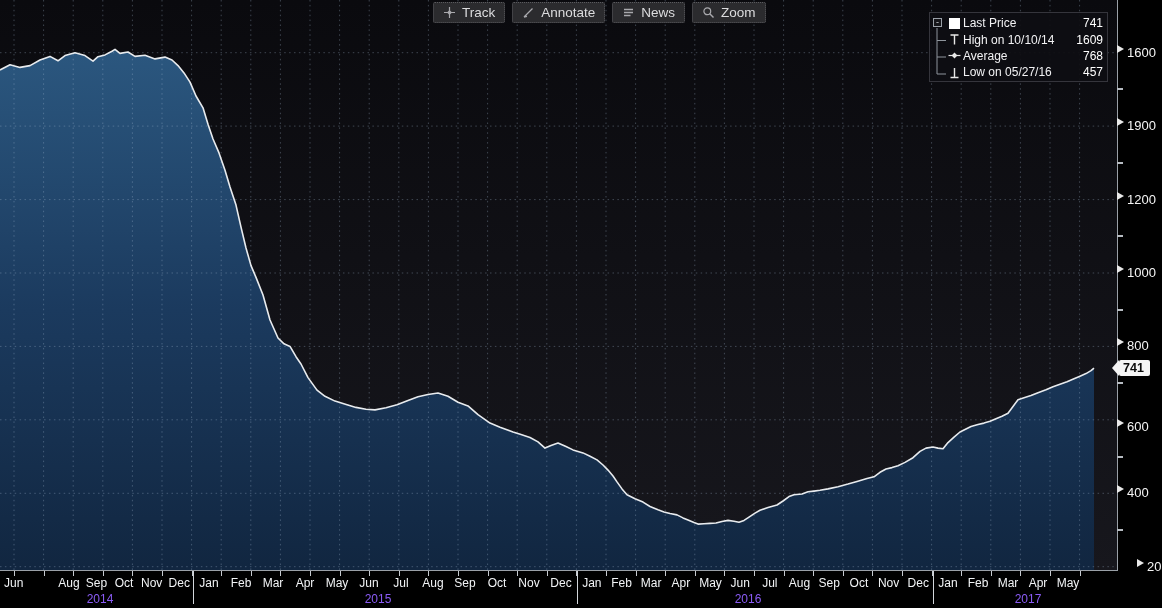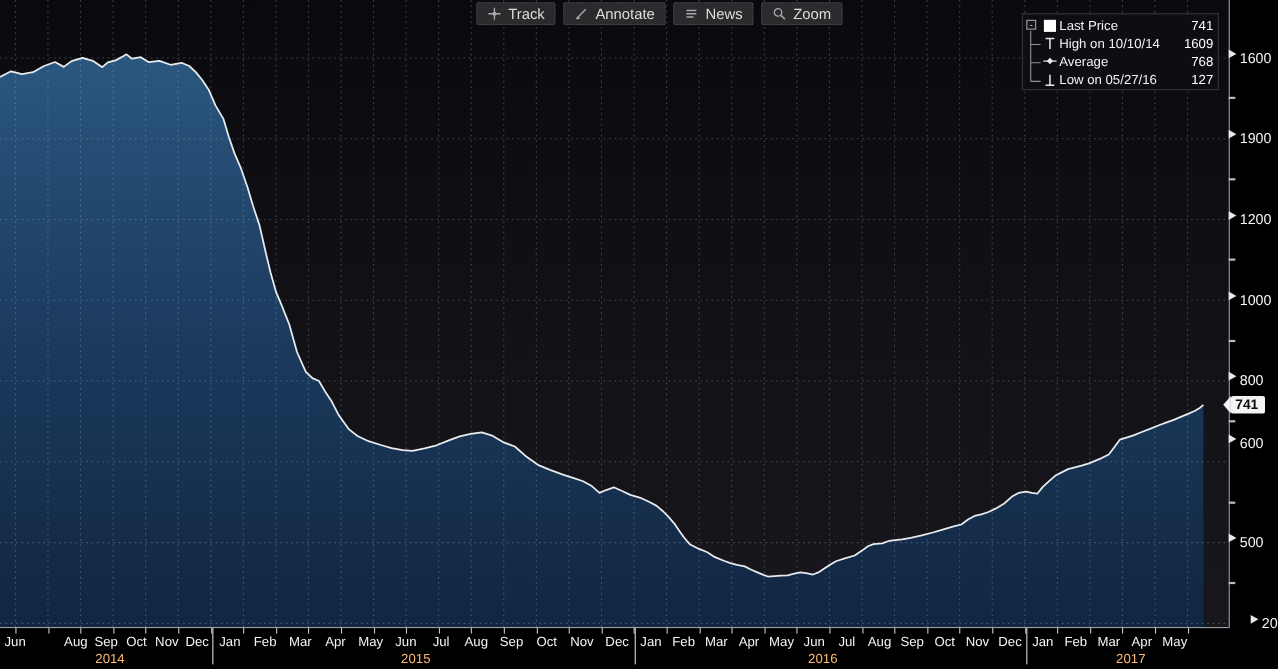--- a/index.html
+++ b/index.html
@@ -9,21 +9,21 @@
   #plot-wrap{position:absolute;left:0;top:0;width:1117px;height:571px;
              background:linear-gradient(180deg,#0a0a0e 0%,#101015 45%,#17171d 100%);}
   #plot-svg{position:absolute;left:0;top:0;}
   
   .h-axis-line{position:absolute;left:0;top:570px;width:1117px;height:1px;background:#9aa0a7;}
   .v-axis-line{position:absolute;left:1117px;top:0;width:1px;height:571px;background:#9aa0a7;}
   .month-tick{position:absolute;width:1px;height:5px;top:571px;background:#c6cad0;}
   .year-sep{position:absolute;width:1px;height:33px;top:571px;background:#d2d6db;}
   .xseg{position:absolute;top:576px;height:14px;display:flex;}
   .xseg span{flex:1;text-align:center;color:#f2f4f6;font-size:12px;line-height:14px;white-space:nowrap;}
-  .year-label{position:absolute;top:592px;transform:translateX(-50%);color:#fdba74;font-size:12px;}
+  .year-label{position:absolute;top:592px;transform:translateX(-50%);color:#8b5cf6;font-size:12px;}
   .ytick{position:absolute;display:flex;align-items:flex-start;height:16px;}
   .ytick .arr{width:0;height:0;border-top:4px solid transparent;border-bottom:4px solid transparent;
               border-left:7px solid #e9e9e9;margin-right:3px;}
   .ytick .txt{color:#f4f4f4;font-size:13px;}
   .yminor{position:absolute;left:1117px;width:6px;height:2px;background:#b7bcc2;}
   
   #badge{position:absolute;left:1112px;display:flex;align-items:center;height:17px;}
   #badge .tip{width:0;height:0;border-top:8px solid transparent;border-bottom:8px solid transparent;
               border-right:7px solid #f4f4f4;}
   #badge .box{background:#f4f4f4;color:#0a0a0a;font-size:12.5px;font-weight:bold;
@@ -216,27 +216,27 @@
         <span class="txt">1200</span>
       </div>
       <div class="ytick" style="left: 1117px; top: 265px;">
         <span class="arr"></span>
         <span class="txt">1000</span>
       </div>
       <div class="ytick" style="left: 1117px; top: 338.4px;">
         <span class="arr"></span>
         <span class="txt">800</span>
       </div>
-      <div class="ytick" style="left: 1117px; top: 395px;">
+      <div class="ytick" style="left: 1117px; top: 419px;">
         <span class="arr"></span>
         <span class="txt">600</span>
       </div>
       <div class="ytick" style="left: 1117px; top: 485.3px;">
         <span class="arr"></span>
-        <span class="txt">500</span>
+        <span class="txt">400</span>
       </div>
       <div class="ytick" style="left: 1117px; top: 558.7px; margin-left: 20px;">
         <span class="arr"></span>
         <span class="txt">200</span>
       </div>
       <div class="yminor" style="top: 88.4px;"></div>
       <div class="yminor" style="top: 161.8px;"></div>
       <div class="yminor" style="top: 235.3px;"></div>
       <div class="yminor" style="top: 308.7px;"></div>
       <div class="yminor" style="top: 382.1px;"></div>
@@ -312,17 +312,17 @@
       <span class="lb">Average</span>
       <span class="vl">768</span>
     </div>
     <div class="lrow">
       <span class="ic">
           <svg width="13" height="13" viewBox="0 0 13 13">
             <path d="M2.5 11.5 H10.5 M6.5 2 V11.5" stroke="#e8e8e8" stroke-width="1.4" fill="none"></path>
           </svg>
         </span>
       <span class="lb">Low on 05/27/16</span>
-      <span class="vl">127</span>
+      <span class="vl">457</span>
     </div>
   </div>
 
 </div>
 
 </body></html>

